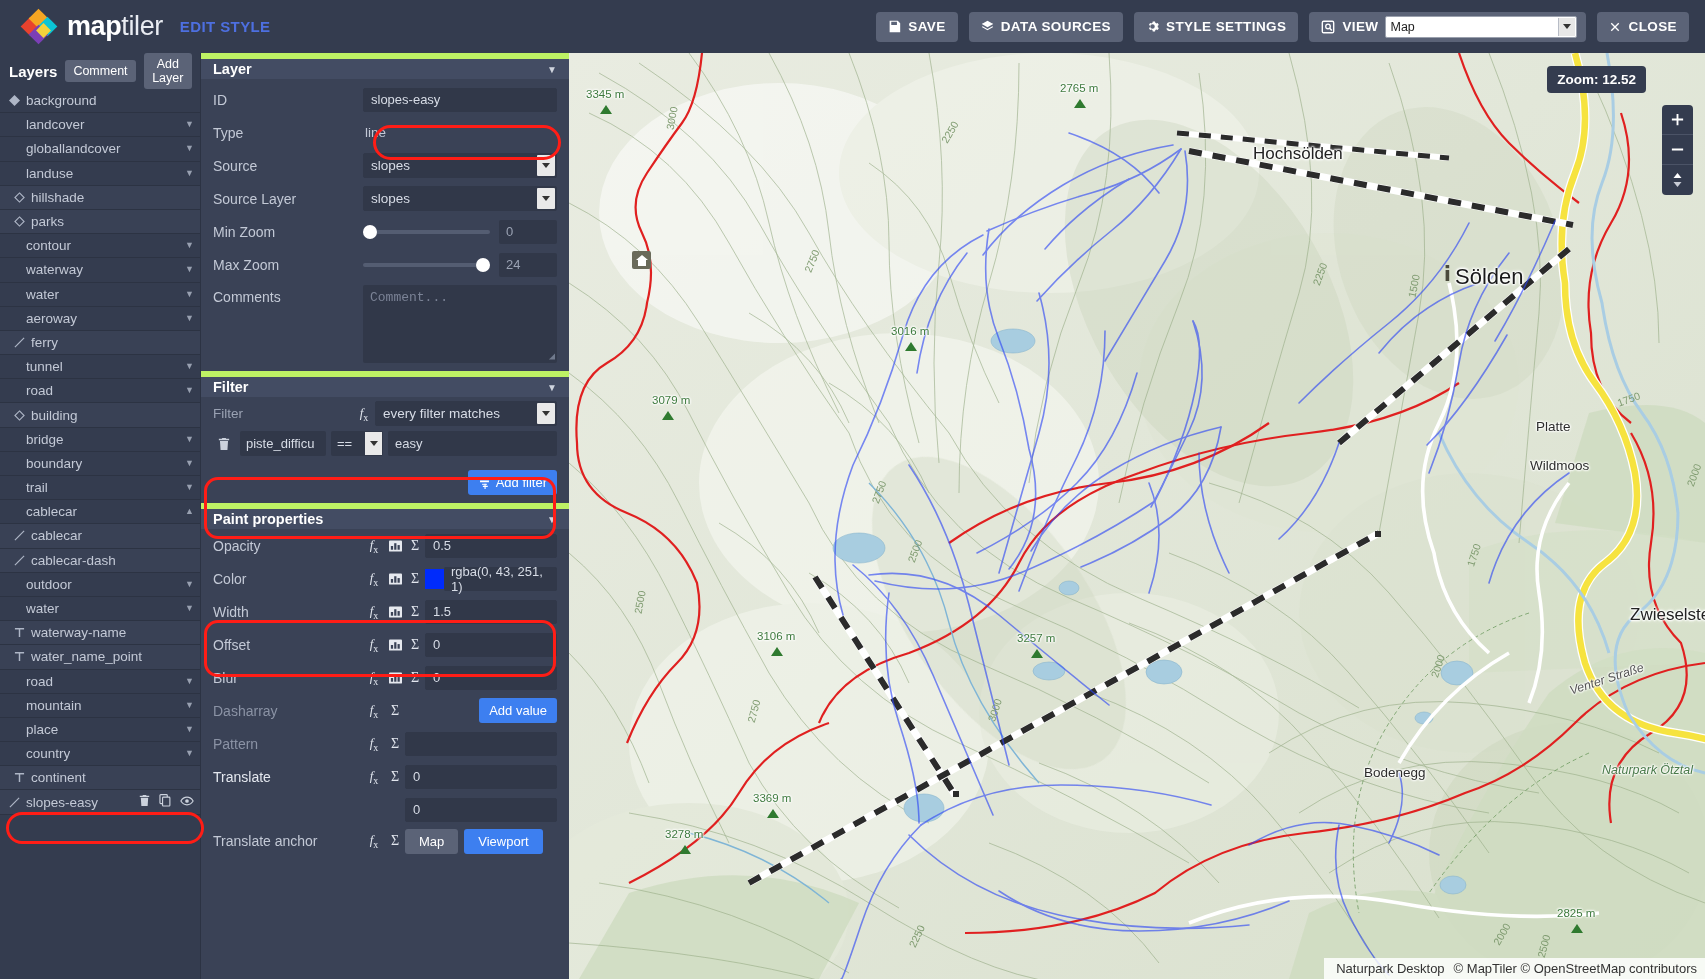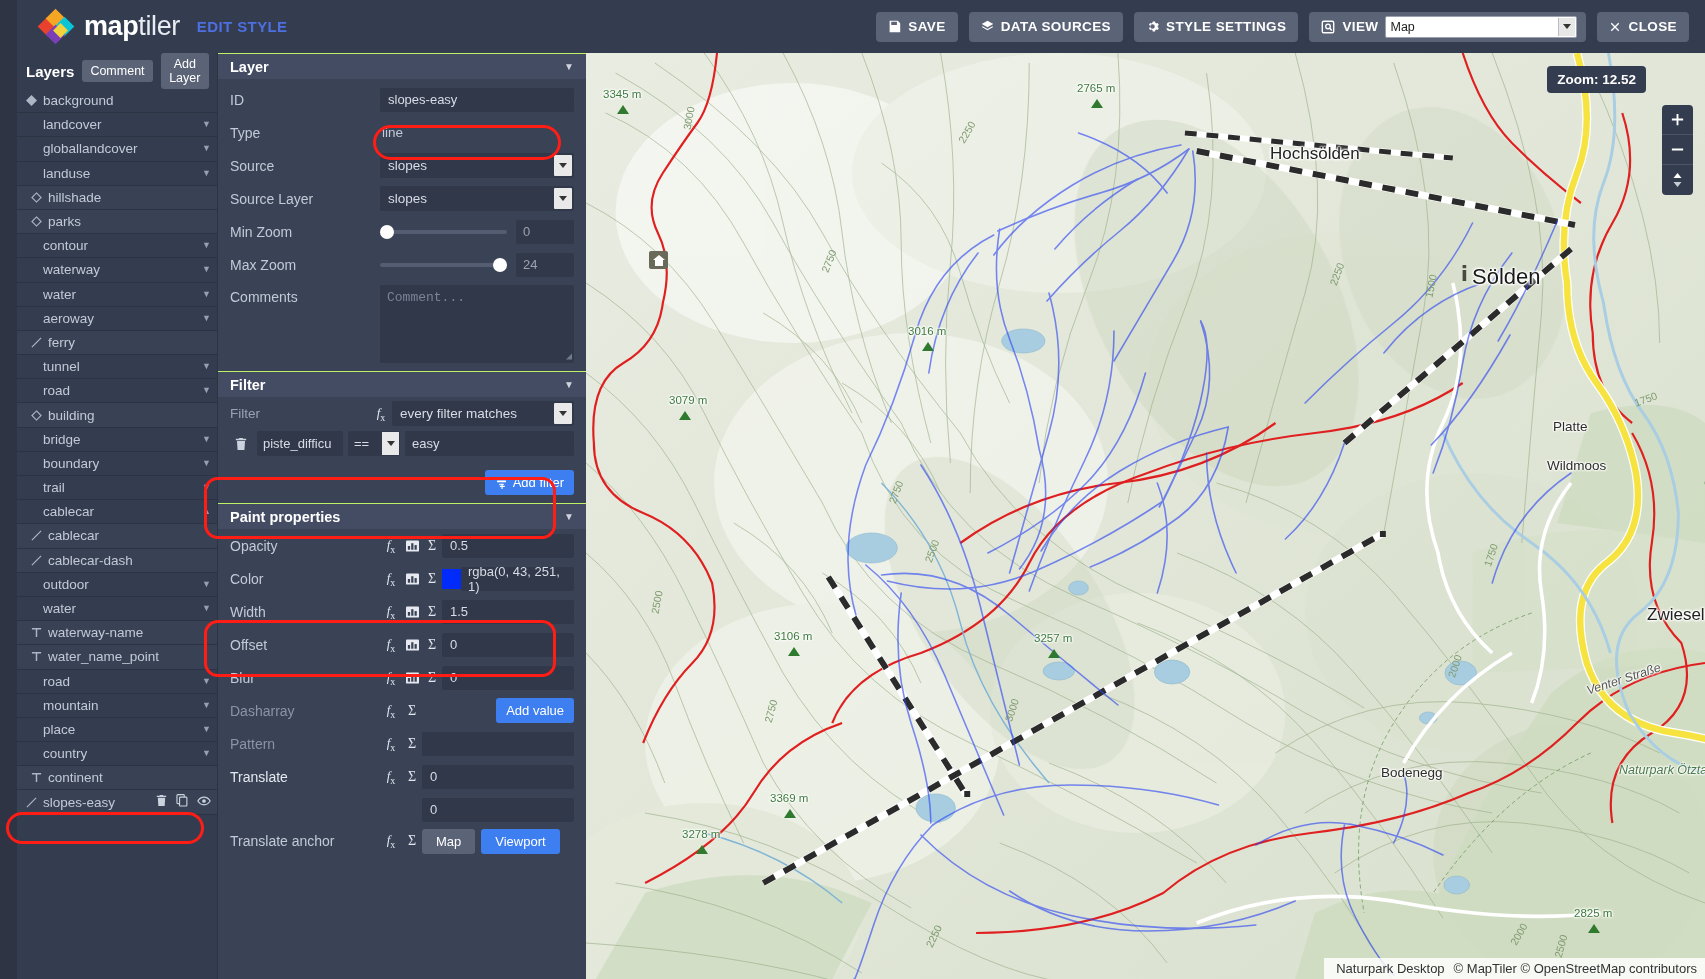--- a/index.html
+++ b/index.html
@@ -2,21 +2,21 @@
 <html><head>
 <meta charset="utf-8">
 <style>
   * { box-sizing: border-box; margin: 0; padding: 0; }
   html, body {
     width: 1705px; height: 979px; overflow: hidden;
     background: #2e3444;
     font-family: "Liberation Sans", sans-serif;
     -webkit-font-smoothing: antialiased;
   }
-  #app { position: relative; width: 1705px; height: 979px; display: flex; flex-direction: column; padding-left: 17px; }
+  #app { position: relative; width: 1705px; height: 979px; display: flex; flex-direction: column; }
 
   
   .topbar {
     height: 53px; background: #343c4f; display: flex; align-items: center;
     flex: 0 0 53px; position: relative; z-index: 40;
   }
   .brand { display: flex; align-items: center; padding-left: 22px; gap: 11px; }
   .brand-logo { width: 34px; height: 34px; position: relative; }
   .brand-logo span { position: absolute; width: 17px; height: 17px; }
   .bl1 { left: 8px; top: 0; background: #f5a623; transform: rotate(45deg) scale(.82); }
@@ -78,21 +78,21 @@
   .editor-head { height: 36px; display: flex; align-items: center; padding: 0 10px 0 10px; }
   .editor-title { font-size: 16.5px; font-weight: 700; color: #fff; }
   .kebab { margin-left: auto; color: #c6ccd8; letter-spacing: 0; font-size: 17px; line-height: .6; cursor: pointer;
            display:flex; flex-direction:column; gap:2px; padding: 4px; }
   .kebab i { width: 3px; height: 3px; background: #c6ccd8; border-radius: 50%; display:block; }
 
   .editor-scroll { flex: 1; overflow: hidden; position: relative; }
 
   .sec-head {
     background: #434c63; height: 26px; display: flex; align-items: center; padding: 0 12px;
-    font-size: 14.5px; font-weight: 700; color: #fff; border-top: 1px solid #bef264; cursor: pointer;
+    font-size: 14.5px; font-weight: 700; color: #fff; border-top: 6px solid #bef264; cursor: pointer;
   }
   .sec-head .sc { margin-left: auto; color: #cfd4de; font-size: 10px; }
 
   .prow { display: flex; align-items: center; min-height: 33px; padding: 0 12px 0 12px; }
   .plabel { width: 150px; flex: 0 0 150px; font-size: 14px; color: #c3c9d6; }
   .plabel.dim { color: #8b93a5; }
   .plabel.bold { color: #e4e8ef; }
   .pinput {
     flex: 1; height: 24px; background: #313849; border: 1px solid #313849; border-radius: 2px;
     color: #d7dce6; font-size: 13px; padding: 0 7px; display: flex; align-items: center;

